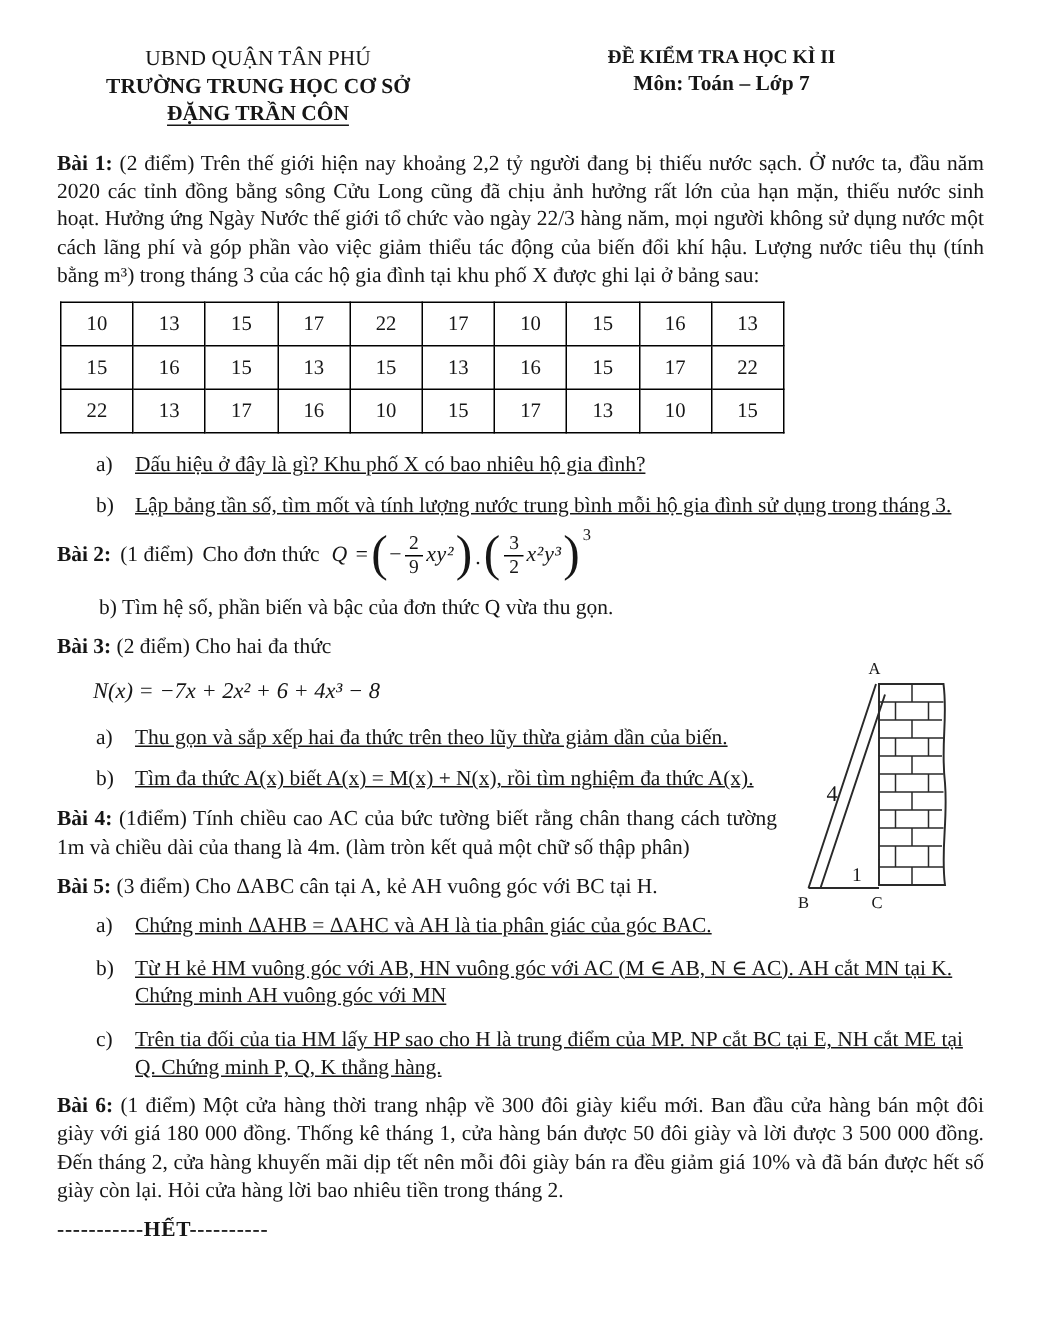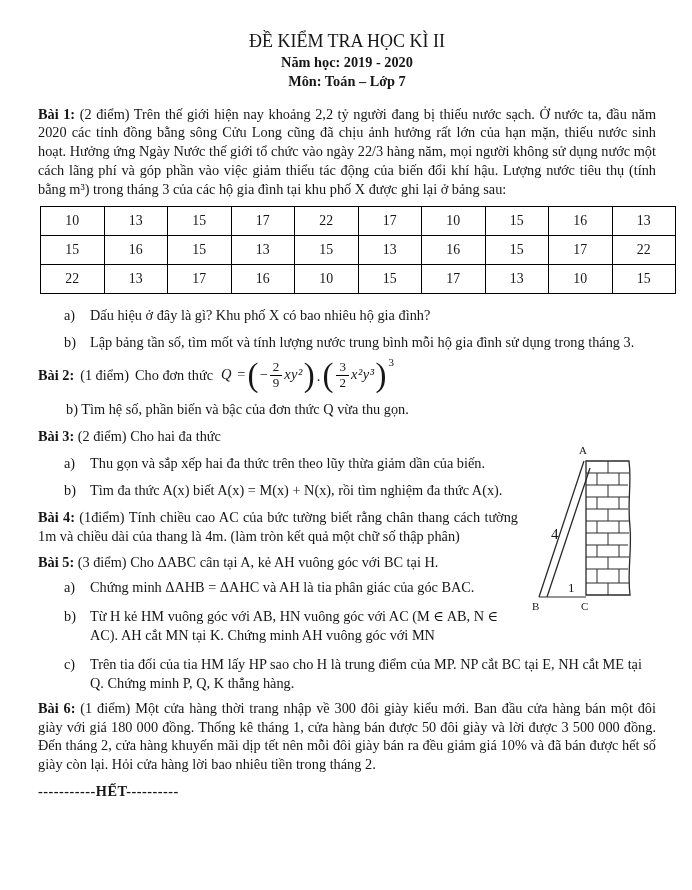--- a/index.html
+++ b/index.html
@@ -9,55 +9,59 @@
     font-family:"Liberation Serif","DejaVu Serif",serif;
     font-size:14.3px;line-height:1.32;
     padding:30px 36px 0 38px;overflow:hidden;
   }
   .hdr{display:flex;margin-bottom:14px;}
   .hdr-left{width:268px;text-align:center;line-height:1.3;}
   .hdr-right{flex:1;text-align:center;line-height:1.3;}
   .b{font-weight:bold;}
   .i{font-style:italic;}
   .u{text-decoration:underline;text-underline-offset:3px;}
-  .hdr-title{font-weight:normal;font-size:18px;}
+  .hdr-title{font-weight:bold;font-size:13px;}
   .para{text-align:justify;margin:0 0 7px 0;}
   .lbl{font-weight:bold;text-align:right;}
   .pts{}
-  table.wtab{border-collapse:collapse;width:636px;margin:3px 0 12px 2px;}
+  table.wtab{border-collapse:collapse;width:483px;margin:3px 0 12px 2px;}
   table.wtab td{
     border:1.5px solid #000;height:28px;text-align:center;
     font-size:13.8px;padding:0;
   }
   .part{display:flex;margin:0 0 8px 26px;}
   .part .mk{width:26px;flex:0 0 26px;}
-  .part .pt{flex:1;padding-right:2px;}
+  .part .pt{flex:1;padding-right:2px;text-decoration:underline;}
   .tworow{display:flex;margin:2px 0 8px 28px;}
   .tworow .col1{width:172px;}
   .mathline{display:flex;align-items:center;margin:6px 0 10px 0;}
   .mathline .gap{width:6px;}
   .formula{display:inline-flex;align-items:center;margin-left:8px;font-size:14.5px;}
   .mvar{font-style:italic;letter-spacing:.5px;}
   .bigp{font-size:33px;line-height:0;font-weight:400;transform:scaleY(1.02);padding:0 1px;}
   .frac{display:inline-flex;flex-direction:column;align-items:center;font-size:13px;line-height:1.15;margin:0 2px;}
   .frac .num{border-bottom:1px solid #000;padding:0 3px;}
   .expo{font-size:11px;position:relative;top:-13px;left:1px;}
   .fdot{margin:0 1px;position:relative;top:2px;}
   .polys{margin:2px 0 8px 24px;font-style:italic;font-size:15px;line-height:1.8;}
   .fig{float:right;width:130px;height:178px;margin:-14px 0 4px 8px;}
   .footer{text-align:left;font-weight:bold;margin-top:8px;letter-spacing:.5px;}
   svg text{font-family:"Liberation Serif",serif;fill:#161616;}
 </style>
 </head>
 <body>
 
 <div class="hdr">
+  <div class="hdr-left">
+    <div>UBND QUẬN TÂN PHÚ</div>
+    <div class="b">TRƯỜNG TRUNG HỌC CƠ SỞ</div>
+    <div class="b"><span class="u">ĐẶNG TRẦN CÔN</span></div>
+  </div>
   <div class="hdr-right">
     <div class="hdr-title">ĐỀ KIỂM TRA HỌC KÌ II</div>
-    <div class="b">Năm học: 2019 - 2020</div>
     <div class="b">Môn: Toán – Lớp 7</div>
   </div>
 </div>
 
 <p class="para"><span class="lbl">Bài 1:</span> <span class="pts">(2 điểm)</span> <span>Trên thế giới hiện nay khoảng 2,2 tỷ người đang bị thiếu nước sạch. Ở nước ta, đầu năm 2020 các tỉnh đồng bằng sông Cửu Long cũng đã chịu ảnh hưởng rất lớn của hạn mặn, thiếu nước sinh hoạt. Hưởng ứng Ngày Nước thế giới tổ chức vào ngày 22/3 hàng năm, mọi người không sử dụng nước một cách lãng phí và góp phần vào việc giảm thiểu tác động của biến đổi khí hậu. Lượng nước tiêu thụ (tính bằng m³) trong tháng 3 của các hộ gia đình tại khu phố X được ghi lại ở bảng sau:</span></p>
 
 <table class="wtab">
   <tbody>
       <tr>
     <td>10</td>
@@ -155,20 +159,21 @@
     <path d="M13 158 H60" stroke="#2a2a2a" stroke-width="1.2" fill="none"></path>
     <text x="53" y="15" font-size="11">A</text>
     <text x="6" y="171" font-size="11">B</text>
     <text x="55" y="171" font-size="11">C</text>
     <text x="25" y="100" font-size="15">4</text>
     <text x="42" y="153" font-size="13">1</text>
   </svg>
 </div>
 
 <div class="polys">
+  <div>N(x) = −7x + 2x² + 6 + 4x³ − 8</div>
 </div>
 
 <div class="part">
     <span class="mk">a)</span>
     <span class="pt">Thu gọn và sắp xếp hai đa thức trên theo lũy thừa giảm dần của biến.</span>
   </div>
 <div class="part">
     <span class="mk">b)</span>
     <span class="pt">Tìm đa thức A(x) biết A(x) = M(x) + N(x), rồi tìm nghiệm đa thức A(x).</span>
   </div>

